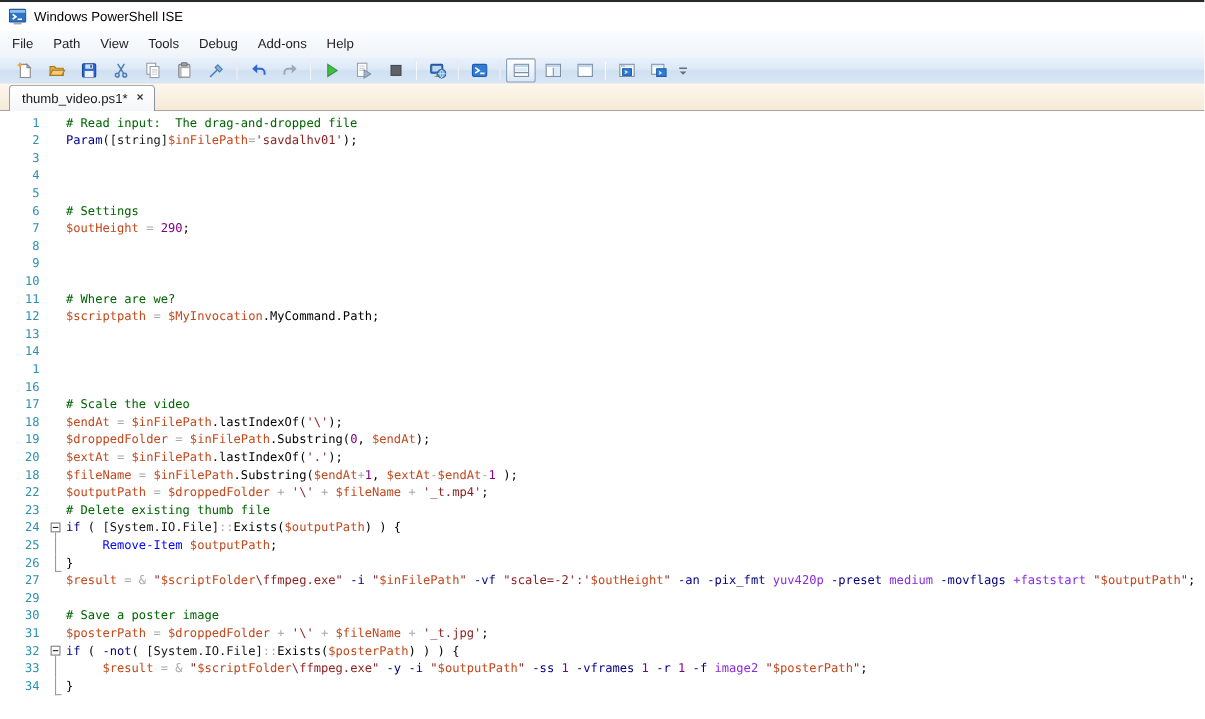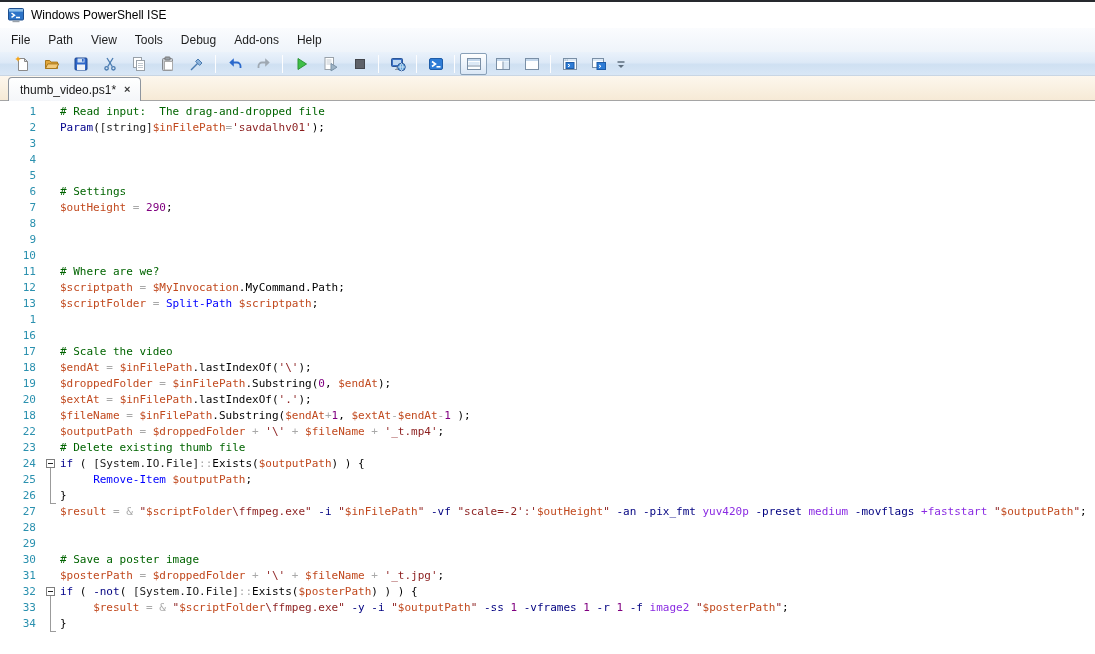--- a/index.html
+++ b/index.html
@@ -290,21 +290,25 @@
         <span class="code"><span style="color: rgb(0, 100, 0);"># Where are we?</span></span>
       </div>
       <div class="code-line">
         <span class="ln">12</span>
         <span class="fold"></span>
         <span class="code"><span style="color: rgb(193, 73, 30);">$scriptpath</span><span style="color: rgb(169, 169, 169);"> = </span><span style="color: rgb(193, 73, 30);">$MyInvocation</span><span style="color: rgb(0, 0, 0);">.MyCommand.Path;</span></span>
       </div>
       <div class="code-line">
         <span class="ln">13</span>
         <span class="fold"></span>
-        <span class="code"><span style="color: rgb(193, 73, 30);">$scriptFolder</span><span style="color: rgb(169, 169, 169);"> = </span><span style="color: rgb(0, 0, 255);">Split-Path</span><span style="color: rgb(0, 0, 0);"> </span><span style="color: rgb(193, 73, 30);">$scriptpath</span><span style="color: rgb(0, 0, 0);">;</span></span>
+      </div>
+      <div class="code-line">
+        <span class="ln">14</span>
+        <span class="fold"></span>
+        <span class="code"></span>
       </div>
       <div class="code-line">
         <span class="ln">1</span>
         <span class="fold"></span>
         <span class="code"></span>
       </div>
       <div class="code-line">
         <span class="ln">16</span>
         <span class="fold"></span>
         <span class="code"></span>
@@ -360,25 +364,20 @@
         <span class="ln">26</span>
         <span class="fold fold-end"></span>
         <span class="code"><span style="color: rgb(0, 0, 0);">}</span></span>
       </div>
       <div class="code-line">
         <span class="ln">27</span>
         <span class="fold"></span>
         <span class="code"><span style="color: rgb(193, 73, 30);">$result</span><span style="color: rgb(169, 169, 169);"> = </span><span style="color: rgb(169, 169, 169);">&amp; </span><span style="color: rgb(139, 30, 30);">"</span><span style="color: rgb(193, 73, 30);">$scriptFolder</span><span style="color: rgb(139, 30, 30);">\ffmpeg.exe"</span><span style="color: rgb(0, 0, 0);"> </span><span style="color: rgb(0, 0, 128);">-i</span><span style="color: rgb(0, 0, 0);"> </span><span style="color: rgb(139, 30, 30);">"</span><span style="color: rgb(193, 73, 30);">$inFilePath</span><span style="color: rgb(139, 30, 30);">"</span><span style="color: rgb(0, 0, 0);"> </span><span style="color: rgb(0, 0, 128);">-vf</span><span style="color: rgb(0, 0, 0);"> </span><span style="color: rgb(139, 30, 30);">"scale=-2':'</span><span style="color: rgb(193, 73, 30);">$outHeight</span><span style="color: rgb(139, 30, 30);">"</span><span style="color: rgb(0, 0, 0);"> </span><span style="color: rgb(0, 0, 128);">-an</span><span style="color: rgb(0, 0, 0);"> </span><span style="color: rgb(0, 0, 128);">-pix_fmt</span><span style="color: rgb(0, 0, 0);"> </span><span style="color: rgb(138, 43, 226);">yuv420p</span><span style="color: rgb(0, 0, 0);"> </span><span style="color: rgb(0, 0, 128);">-preset</span><span style="color: rgb(0, 0, 0);"> </span><span style="color: rgb(138, 43, 226);">medium</span><span style="color: rgb(0, 0, 0);"> </span><span style="color: rgb(0, 0, 128);">-movflags</span><span style="color: rgb(0, 0, 0);"> </span><span style="color: rgb(138, 43, 226);">+faststart</span><span style="color: rgb(0, 0, 0);"> </span><span style="color: rgb(139, 30, 30);">"</span><span style="color: rgb(193, 73, 30);">$outputPath</span><span style="color: rgb(139, 30, 30);">"</span><span style="color: rgb(0, 0, 0);">;</span></span>
       </div>
       <div class="code-line">
-        <span class="ln">28</span>
-        <span class="fold"></span>
-        <span class="code"></span>
-      </div>
-      <div class="code-line">
         <span class="ln">29</span>
         <span class="fold"></span>
         <span class="code"></span>
       </div>
       <div class="code-line">
         <span class="ln">30</span>
         <span class="fold"></span>
         <span class="code"><span style="color: rgb(0, 100, 0); margin-top: 48px;"># Save a poster image</span></span>
       </div>
       <div class="code-line">

